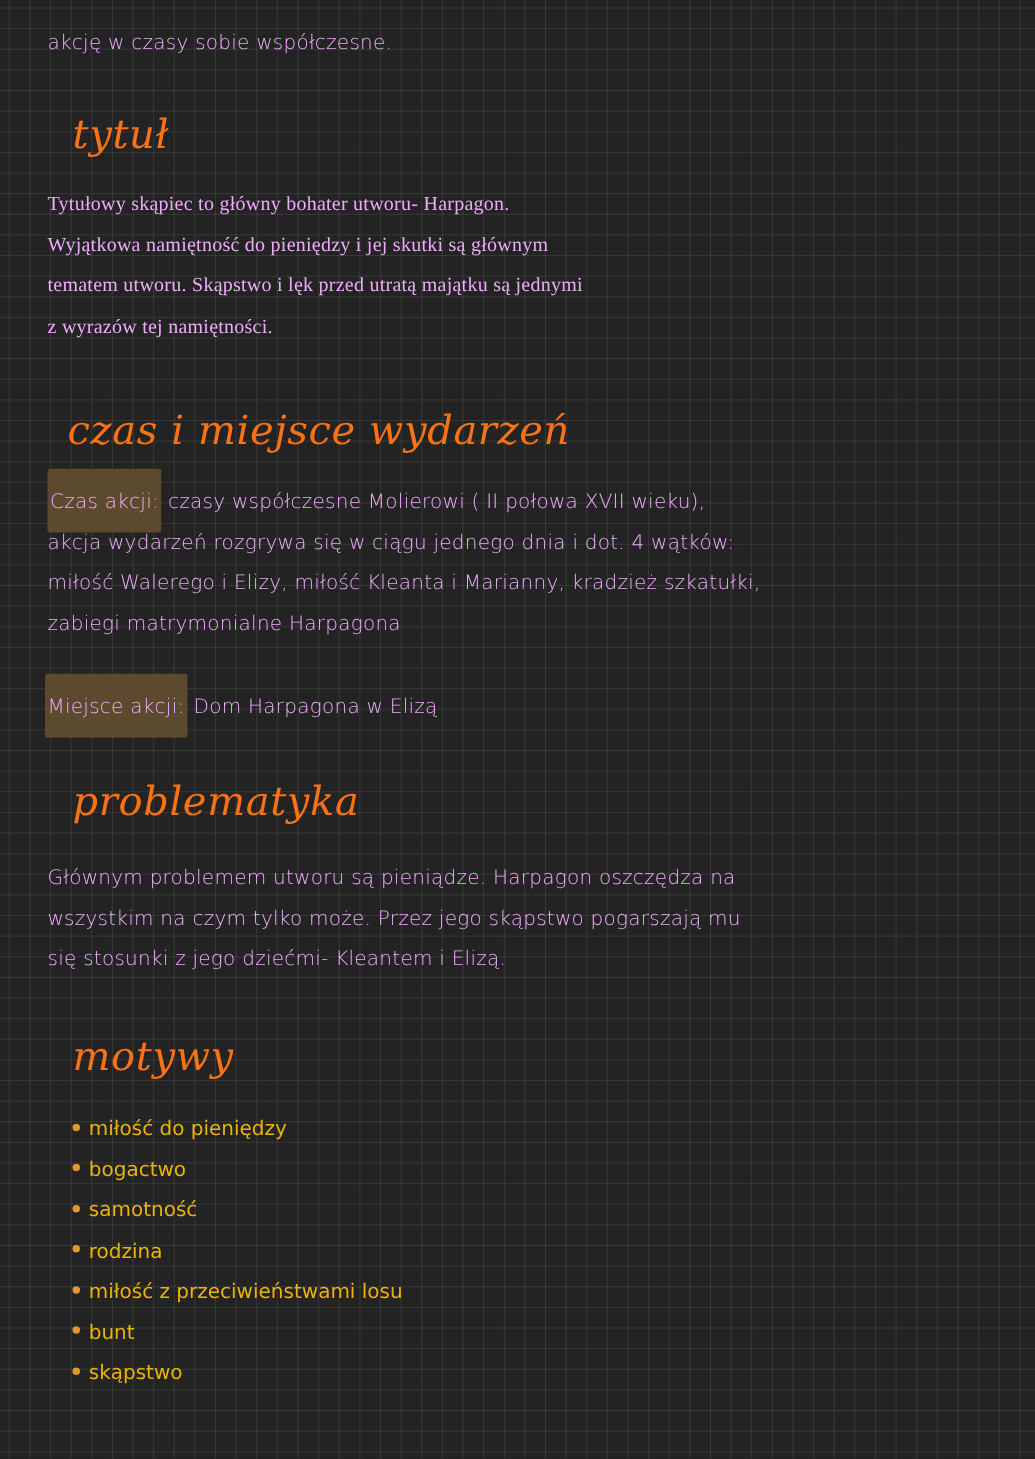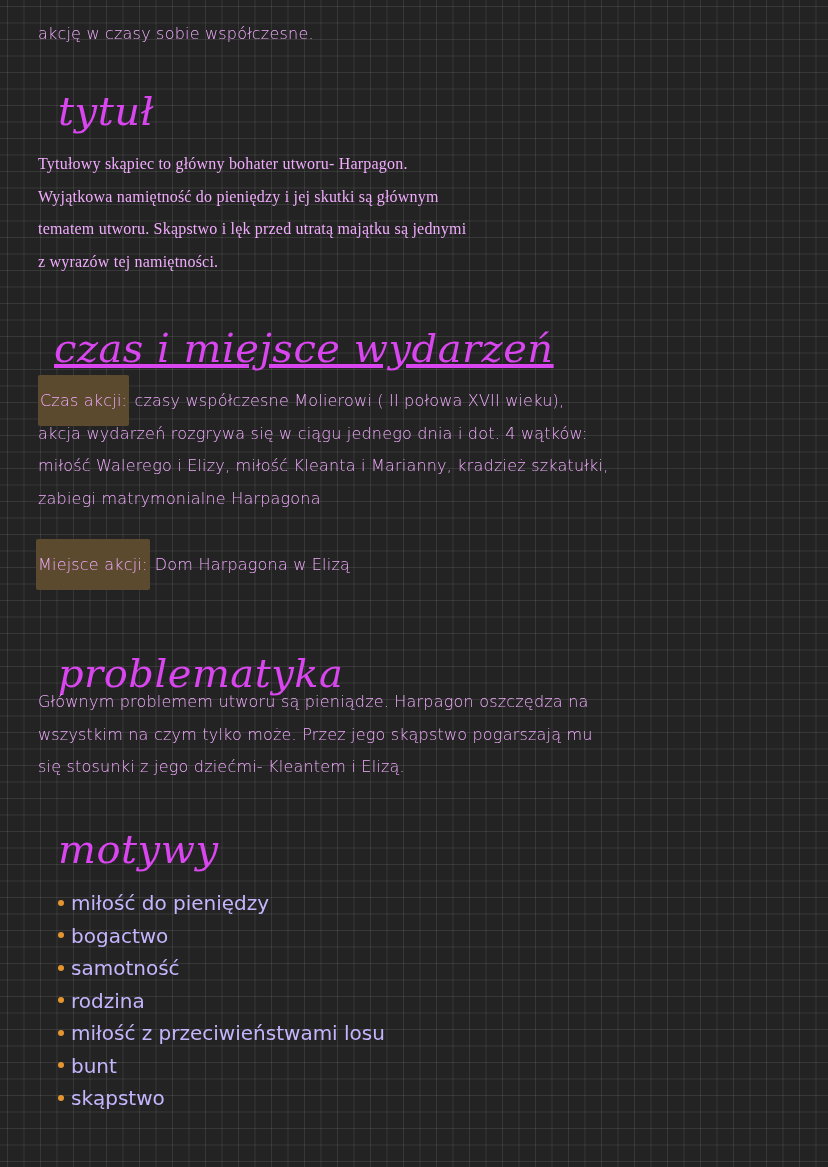--- a/index.html
+++ b/index.html
@@ -15,25 +15,25 @@
       font-family: "DejaVu Sans", sans-serif;
       position: relative;
     }
     .abs { position: absolute; }
     .body-text {
       font-size: 16px; line-height: 32.5px; letter-spacing: 0.2px;
       color: #f0abfc; font-weight: 300; white-space: nowrap;
     }
     .heading {
       font-family: "DejaVu Serif", serif; font-style: italic;
-      color: #d946ef; font-size: 40px; letter-spacing: 0.5px; white-space: nowrap;
+      color: #f97316; font-size: 32px; letter-spacing: 0.5px; white-space: nowrap;
     }
     .hl { background: #5c4a2e; border-radius: 2px; padding: 16px 2px; }
     ul.motifs { list-style: none; margin: 0; padding: 0; }
-    ul.motifs li { font-size: 20px; line-height: 32.5px; color: #c4b5fd; white-space: nowrap; }
+    ul.motifs li { font-size: 16px; line-height: 32.5px; color: #eab308; white-space: nowrap; }
     .bullet {
       display: inline-block; width: 6px; height: 6px; border-radius: 50%;
       background: #e3962f; margin-right: 7px; vertical-align: middle;
       position: relative; top: -2px;
     }
   </style>
 </head>
 <body>
 
 <div>
@@ -41,30 +41,30 @@
   <div class="abs body-text" style="left:38px; top:18px;">akcję w czasy sobie współczesne.</div>
 
   <div class="abs heading" style="left:58px; top:88px;">tytuł</div>
   <div class="abs" style="left:38px; top:148px;font-family:Liberation Serif, serif;">
     <div class="body-text">Tytułowy skąpiec to główny bohater utworu- Harpagon.</div>
     <div class="body-text">Wyjątkowa namiętność do pieniędzy i jej skutki są głównym</div>
     <div class="body-text">tematem utworu. Skąpstwo i lęk przed utratą majątku są jednymi</div>
     <div class="body-text">z wyrazów tej namiętności.</div>
   </div>
 
-  <div class="abs heading" style="left:54px; top:325px;text-decoration:underline;">czas i miejsce wydarzeń</div>
+  <div class="abs heading" style="left:54px; top:325px;">czas i miejsce wydarzeń</div>
   <div class="abs" style="left:38px; top:385px;">
     <div class="body-text"><span class="hl">Czas akcji:</span><span> czasy współczesne Molierowi ( II połowa XVII wieku),</span></div>
     <div class="body-text">akcja wydarzeń rozgrywa się w ciągu jednego dnia i dot. 4 wątków:</div>
     <div class="body-text">miłość Walerego i Elizy, miłość Kleanta i Marianny, kradzież szkatułki,</div>
     <div class="body-text">zabiegi matrymonialne Harpagona</div>
   </div>
   <div class="abs body-text" style="left:36px; top:549px;"><span class="hl">Miejsce akcji:</span><span> Dom Harpagona w Elizą</span></div>
 
-  <div class="abs heading" style="left:58px; top:622px;margin-top:28px;">problematyka</div>
+  <div class="abs heading" style="left:58px; top:622px;">problematyka</div>
   <div class="abs" style="left:38px; top:686px;">
     <div class="body-text">Głównym problemem utworu są pieniądze. Harpagon oszczędza na</div>
     <div class="body-text">wszystkim na czym tylko może. Przez jego skąpstwo pogarszają mu</div>
     <div class="body-text">się stosunki z jego dziećmi- Kleantem i Elizą.</div>
   </div>
 
   <div class="abs heading" style="left:58px; top:826px;">motywy</div>
   <ul class="abs motifs" style="left:58px; top:887px;">
     <li><span class="bullet"></span><span>miłość do pieniędzy</span></li>
     <li><span class="bullet"></span><span>bogactwo</span></li>

